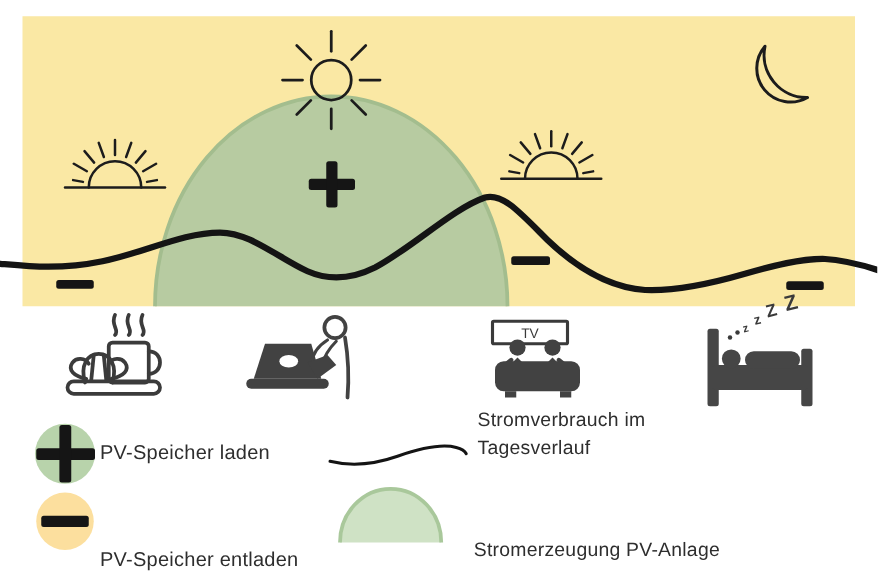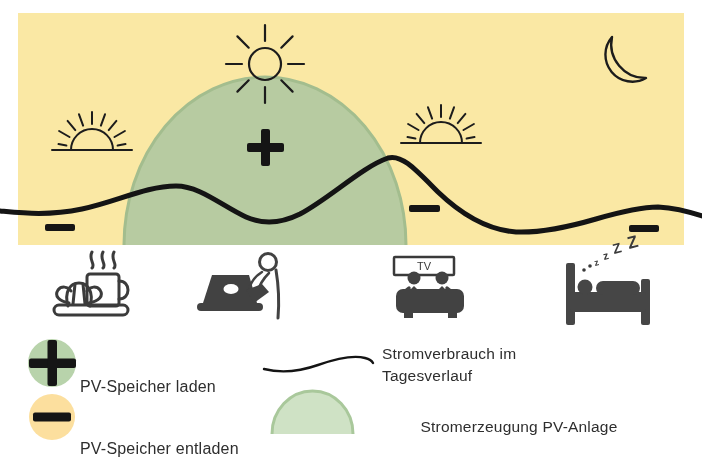--- a/index.html
+++ b/index.html
@@ -137,20 +137,20 @@
     <g>
       <circle cx="52" cy="417" r="23" fill="#fcdf9e"></circle>
       <rect x="33" y="412.5" width="38" height="9" rx="2" fill="#151515"></rect>
     </g>
 
     <path fill="none" stroke="#141414" stroke-width="2.4" stroke-linecap="round" d="M 264 369 C 280 373, 298 372, 318 365 C 338 358, 354 355, 365 358 C 369 359, 372 361, 373 363"></path>
 
     <path stroke-width="3" d="M 272 434 A 40.5 43 0 0 1 353 434" fill="#cfe2c5" stroke="#a9c89b"></path>
   </svg>
 
-  <div class="lbl lbl-lg" style="left:80px;top:354px;margin-top:24px;">PV-Speicher laden</div>
+  <div class="lbl lbl-lg" style="left:80px;top:354px;">PV-Speicher laden</div>
 
   <div class="lbl lbl-lg" style="left:80px;top:408px;margin-top:32px;">PV-Speicher entladen</div>
 
-  <div class="lbl lbl-md" style="left:382px;top:343px;width:185px;">Stromverbrauch im Tagesverlauf</div>
+  <div class="lbl lbl-md" style="left:382px;top:326px;width:185px;">Stromverbrauch im Tagesverlauf</div>
 
-  <div class="lbl lbl-md" style="left:379px;top:416px;width:280px;text-align:center;">Stromerzeugung PV-Anlage</div>
+  <div class="lbl lbl-md" style="left:379px;top:430px;width:280px;">Stromerzeugung PV-Anlage</div>
 </div>
 
 </body></html>

